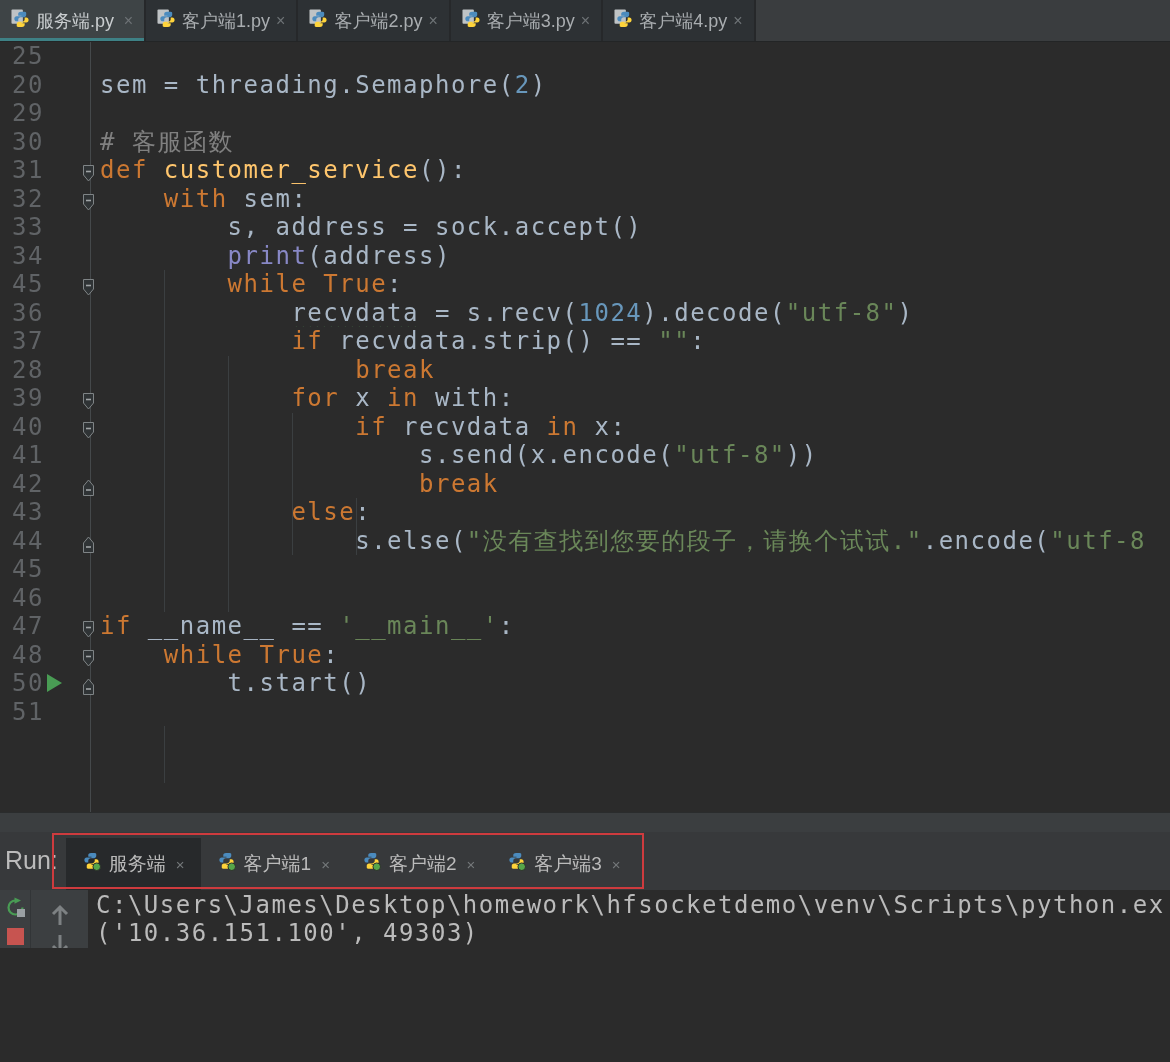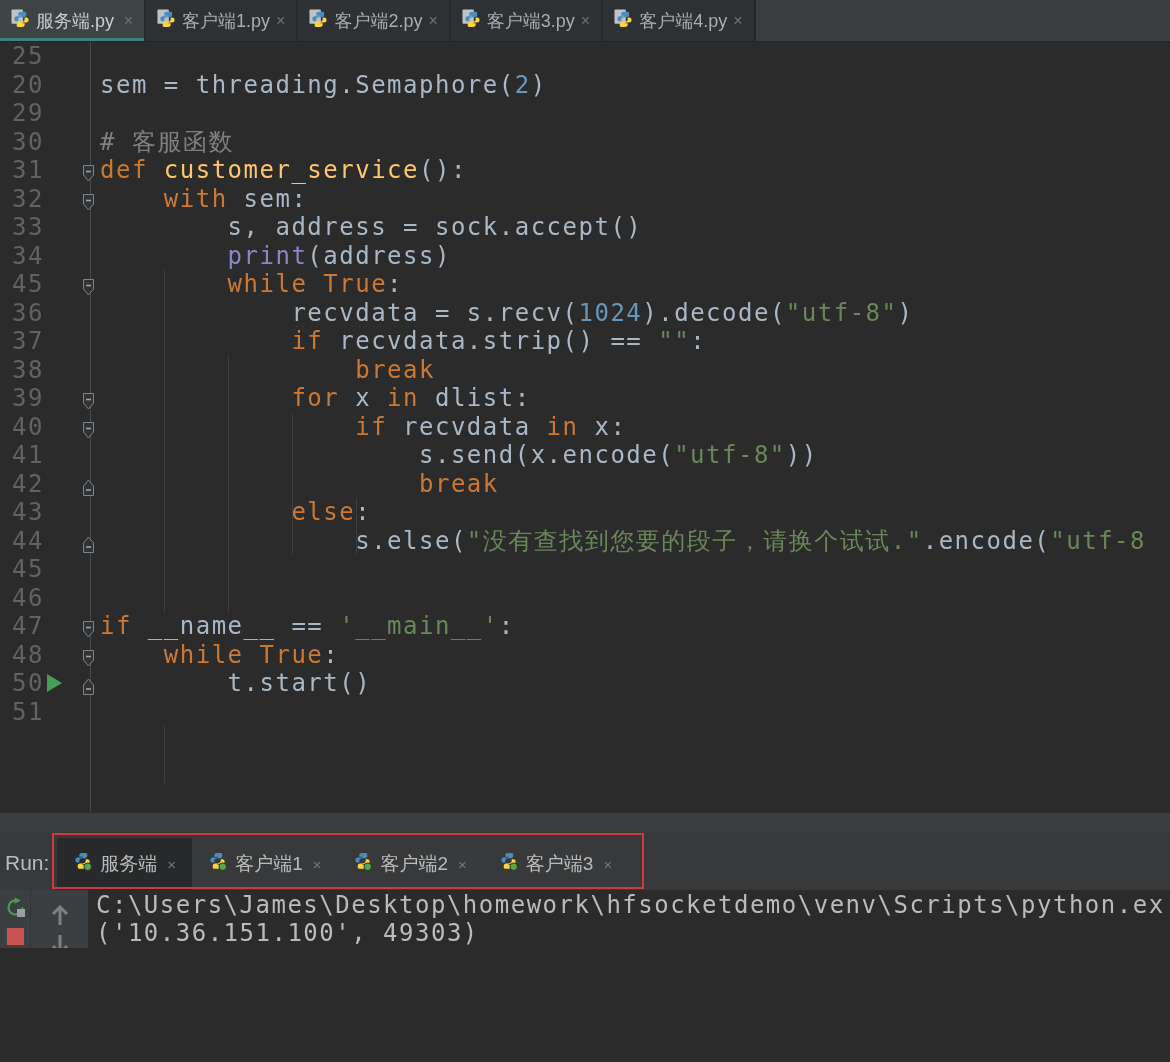--- a/index.html
+++ b/index.html
@@ -28,21 +28,21 @@
   .c-num{color:#6897BB}.c-cmt{color:#808080}.c-bi{color:#8888C6}.c-kwarg{color:#BC5B3A}
   .wavy{text-decoration-line:underline;text-decoration-style:wavy;
     text-decoration-color:#52A053;text-decoration-thickness:1px;text-underline-offset:5px}
   .runarrow{position:absolute;left:44px;width:20px;height:22px;z-index:3}
 
   
   .splitter{height:20px;background:#3B3E40;border-top:1px solid #2A2C2D}
 
   
   .runheader{height:58px;background:#37393B;display:flex;align-items:flex-end}
-  .runlabel{color:#BBBBBB;font-size:21px;padding:0 8px 15px 5px}
+  .runlabel{color:#BBBBBB;font-size:25px;padding:0 8px 15px 5px}
   .rtabs{display:flex;height:52px}
   .rtab{display:flex;align-items:center;gap:8px;padding:0 16px;font-size:19px;color:#BBBBBB;min-width:132px}
   .rtab.selected{background:#27292B}
   .rtab .close{color:#75797B;font-size:15px;margin-left:2px}
 
   .runbody{display:flex;height:172px}
   .tb1{width:30px;background:#3C3F41;display:flex;flex-direction:column;align-items:center;padding-top:7px}
   .tb2{width:58px;background:#3C3F41;border-left:1px solid #323537;
     display:flex;flex-direction:column;align-items:center;padding-top:7px}
   .tbicon{width:24px;height:24px;display:flex;align-items:center;justify-content:center;border-radius:4px}
@@ -133,25 +133,25 @@
                 <line x1="5" y1="7.5" x2="10" y2="7.5" stroke="#9FA3A5" stroke-width="1.6"></line>
               </svg></span></span><span class="codecol"><span class="c-txt">    </span><span class="c-kw">with</span><span class="c-txt"> sem:</span></span></div>
         <div class="line"><span class="ln">33</span><span class="foldcol"></span><span class="codecol"><span class="c-txt">        s, address = sock.accept()</span></span></div>
         <div class="line"><span class="ln">34</span><span class="foldcol"></span><span class="codecol"><span class="c-txt">        </span><span class="c-bi">print</span><span class="c-txt">(address)</span></span></div>
         <div class="line"><span class="ln">45</span><span class="foldcol"><span class="foldmark"><svg width="15" height="19" viewBox="0 0 15 19">
                 <path d="M2.5 1.5h10v9.5l-5 6-5-6z" fill="#2F3335" stroke="#7F8486"></path>
                 <line x1="5" y1="7.5" x2="10" y2="7.5" stroke="#9FA3A5" stroke-width="1.6"></line>
               </svg></span></span><span class="codecol"><span class="c-txt">        </span><span class="c-kw">while</span><span class="c-txt"> </span><span class="c-kw">True</span><span class="c-txt">:</span></span></div>
         <div class="line"><span class="ln">36</span><span class="foldcol"></span><span class="codecol"><span class="c-txt">            </span><span class="c-txt wavy">recvdata</span><span class="c-txt"> = s.recv(</span><span class="c-num">1024</span><span class="c-txt">).decode(</span><span class="c-str">"utf-8"</span><span class="c-txt">)</span></span></div>
         <div class="line"><span class="ln">37</span><span class="foldcol"></span><span class="codecol"><span class="c-txt">            </span><span class="c-kw">if</span><span class="c-txt"> recvdata.strip() == </span><span class="c-str">""</span><span class="c-txt">:</span></span></div>
-        <div class="line"><span class="ln">38</span><span class="foldcol"></span><span class="codecol"><span class="c-txt">                </span><span class="c-kw">break</span></span></div>
+        <div class="line"><span class="ln">28</span><span class="foldcol"></span><span class="codecol"><span class="c-txt">                </span><span class="c-kw">break</span></span></div>
         <div class="line"><span class="ln">39</span><span class="foldcol"><span class="foldmark"><svg width="15" height="19" viewBox="0 0 15 19">
                 <path d="M2.5 1.5h10v9.5l-5 6-5-6z" fill="#2F3335" stroke="#7F8486"></path>
                 <line x1="5" y1="7.5" x2="10" y2="7.5" stroke="#9FA3A5" stroke-width="1.6"></line>
-              </svg></span></span><span class="codecol"><span class="c-txt">            </span><span class="c-kw">for</span><span class="c-txt"> x </span><span class="c-kw">in</span><span class="c-txt"> dlist:</span></span></div>
+              </svg></span></span><span class="codecol"><span class="c-txt">            </span><span class="c-kw">for</span><span class="c-txt"> x </span><span class="c-kw">in</span><span class="c-txt"> with:</span></span></div>
         <div class="line"><span class="ln">40</span><span class="foldcol"><span class="foldmark"><svg width="15" height="19" viewBox="0 0 15 19">
                 <path d="M2.5 1.5h10v9.5l-5 6-5-6z" fill="#2F3335" stroke="#7F8486"></path>
                 <line x1="5" y1="7.5" x2="10" y2="7.5" stroke="#9FA3A5" stroke-width="1.6"></line>
               </svg></span></span><span class="codecol"><span class="c-txt">                </span><span class="c-kw">if</span><span class="c-txt"> recvdata </span><span class="c-kw">in</span><span class="c-txt"> x:</span></span></div>
         <div class="line"><span class="ln">41</span><span class="foldcol"></span><span class="codecol"><span class="c-txt">                    s.send(x.encode(</span><span class="c-str">"utf-8"</span><span class="c-txt">))</span></span></div>
         <div class="line"><span class="ln">42</span><span class="foldcol"><span class="foldmark"><svg width="15" height="19" viewBox="0 0 15 19">
                 <path d="M2.5 17.5h10V8l-5-6-5 6z" fill="#2F3335" stroke="#7F8486"></path>
                 <line x1="5" y1="12" x2="10" y2="12" stroke="#9FA3A5" stroke-width="1.6"></line>
               </svg></span></span><span class="codecol"><span class="c-txt">                    </span><span class="c-kw">break</span></span></div>
         <div class="line"><span class="ln">43</span><span class="foldcol"></span><span class="codecol"><span class="c-txt">            </span><span class="c-kw">else</span><span class="c-txt">:</span></span></div>

